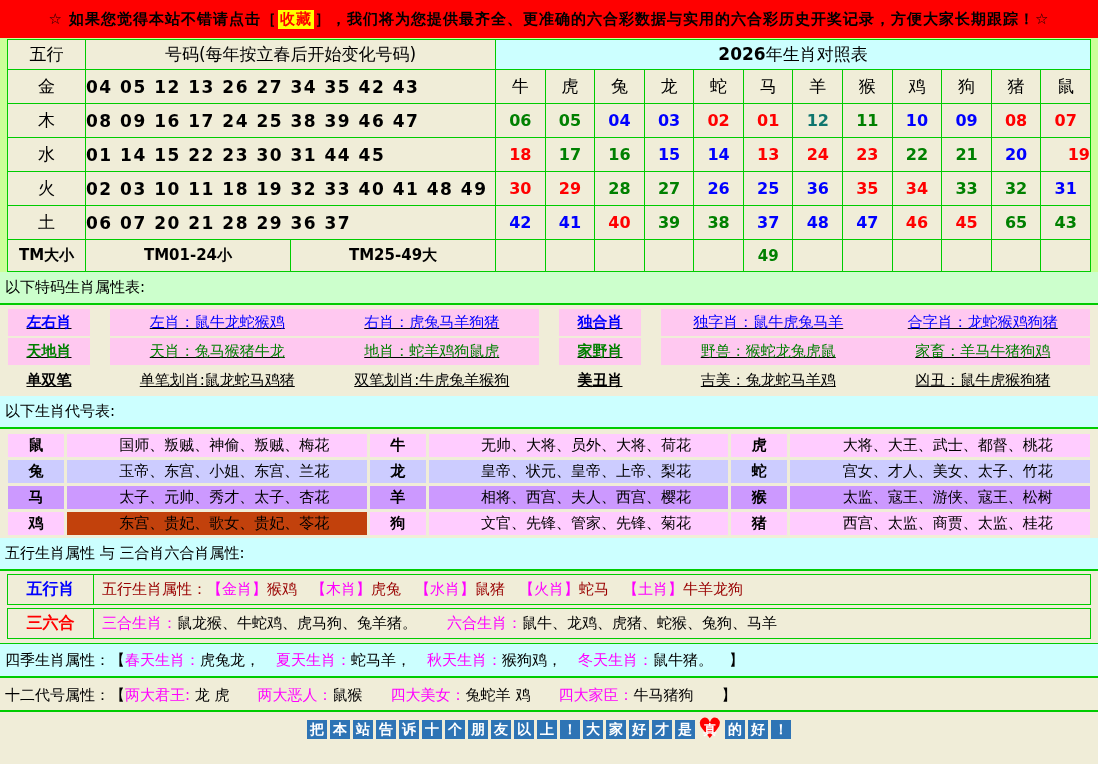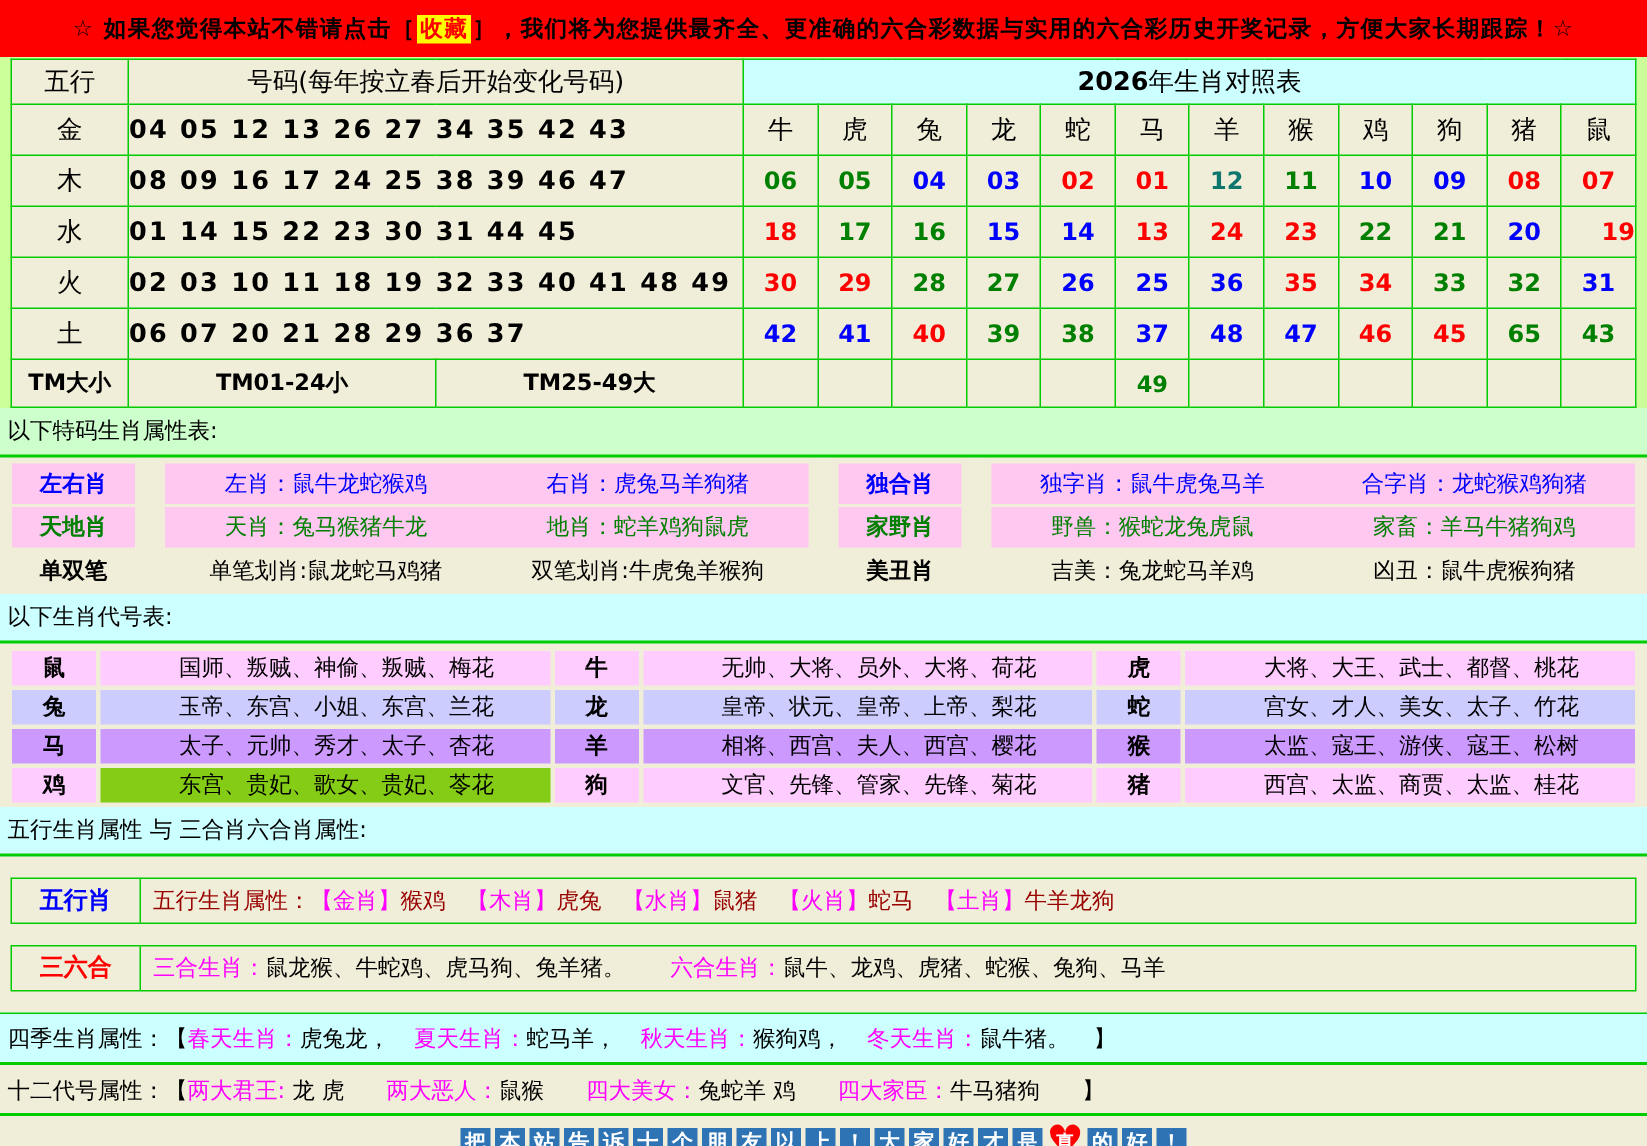--- a/index.html
+++ b/index.html
@@ -32,34 +32,34 @@
   td.nums { font-weight:bold; font-size:17px; padding-left:10px; letter-spacing:1.5px; }
   td.zh { text-align:center; font-size:17px; }
   td.z  { text-align:center; font-weight:bold; font-size:16px; }
   tr.tm td { height:32px; font-weight:bold; font-size:15px; text-align:center; }
   
   .sec-title { font-size:15px; padding:6px 5px; border-bottom:2px solid #00CC00; }
   .bg-palegreen { background:#CCFFCC; }
   .bg-cyan { background:#CCFFFF; }
   
   .attr-table { padding-top:2px; }
-  .attr-row { display:flex; gap:20px; margin:2px 8px; height:27px; }
+  .attr-row { display:flex; gap:20px; margin:2px 8px; height:27px;text-decoration:underline; }
   .attr-row > div { display:flex; align-items:center; }
   .attr-label { width:82px; justify-content:center; font-weight:bold; font-size:15px; flex:0 0 auto; }
   .attr-cells { flex:1 1 0; justify-content:space-around; font-size:15px; }
   .attr-row.pink > div { background:#FFC8F0; }
   .c-blue { color:#0000FF; } .c-red { color:#FF0000; }
   .c-green { color:#008000; } .c-black { color:#000000; }
   
   .code-table { padding-top:2px; }
   .code-row { display:flex; gap:3px; margin:3px 8px; height:23px; }
   .code-label { width:56px; flex:0 0 auto; text-align:center; font-weight:bold; font-size:15px; line-height:23px; }
   .code-text { flex:1 1 0; text-align:center; font-size:15px; line-height:23px; white-space:nowrap;padding-left:15px; }
   
-  .wx-table { margin:14px 7px; border:1px solid #00CC00; height:31px; display:flex; background:#F0EDD8; }
+  .wx-table { margin:3px 7px; border:1px solid #00CC00; height:31px; display:flex; background:#F0EDD8; }
   .wx-label { width:86px; flex:0 0 auto; border-right:1px solid #00CC00; display:flex; align-items:center; justify-content:center; font-weight:bold; font-size:16px; }
   .wx-content { flex:1; display:flex; align-items:center; padding-left:8px; font-size:15px; white-space:nowrap; }
   .mag { color:#FF00FF; } .dred { color:#990000; }
   .wx-group { margin-right:14px; }
   .sl-group { margin-right:30px; }
   
   .season-band { margin-top:4px; height:35px; background:#CCFFFF; border-top:1px solid #00CC00; border-bottom:2px solid #00CC00; display:flex; align-items:center; padding-left:5px; font-size:15px; }
   .season-group { margin-right:16px; }
   .twelve-band { margin-top:2px; height:32px; background:#F0EDD8; border-bottom:2px solid #00CC00; display:flex; align-items:center; padding-left:5px; font-size:15px; }
   .twelve-group { margin-right:28px; }
@@ -259,21 +259,21 @@
       <div class="code-row">
         <div class="code-label" style="background: rgb(204, 153, 255);">马</div>
         <div class="code-text" style="background: rgb(204, 153, 255);">太子、元帅、秀才、太子、杏花</div>
         <div class="code-label" style="background: rgb(204, 153, 255);">羊</div>
         <div class="code-text" style="background: rgb(204, 153, 255);">相将、西宫、夫人、西宫、樱花</div>
         <div class="code-label" style="background: rgb(204, 153, 255);">猴</div>
         <div class="code-text" style="background: rgb(204, 153, 255);">太监、寇王、游侠、寇王、松树</div>
       </div>
       <div class="code-row">
         <div class="code-label" style="background: rgb(255, 204, 255);">鸡</div>
-        <div class="code-text" style="background: #84cc16;">东宫、贵妃、歌女、贵妃、苓花</div>
+        <div class="code-text" style="background: #c2410c;">东宫、贵妃、歌女、贵妃、苓花</div>
         <div class="code-label" style="background: rgb(255, 204, 255);">狗</div>
         <div class="code-text" style="background: rgb(255, 204, 255);">文官、先锋、管家、先锋、菊花</div>
         <div class="code-label" style="background: rgb(255, 204, 255);">猪</div>
         <div class="code-text" style="background: rgb(255, 204, 255);">西宫、太监、商贾、太监、桂花</div>
       </div>
     </div>
 
   <div class="sec-title bg-cyan">五行生肖属性 与 三合肖六合肖属性:</div>
 
   <div class="wx-table">

